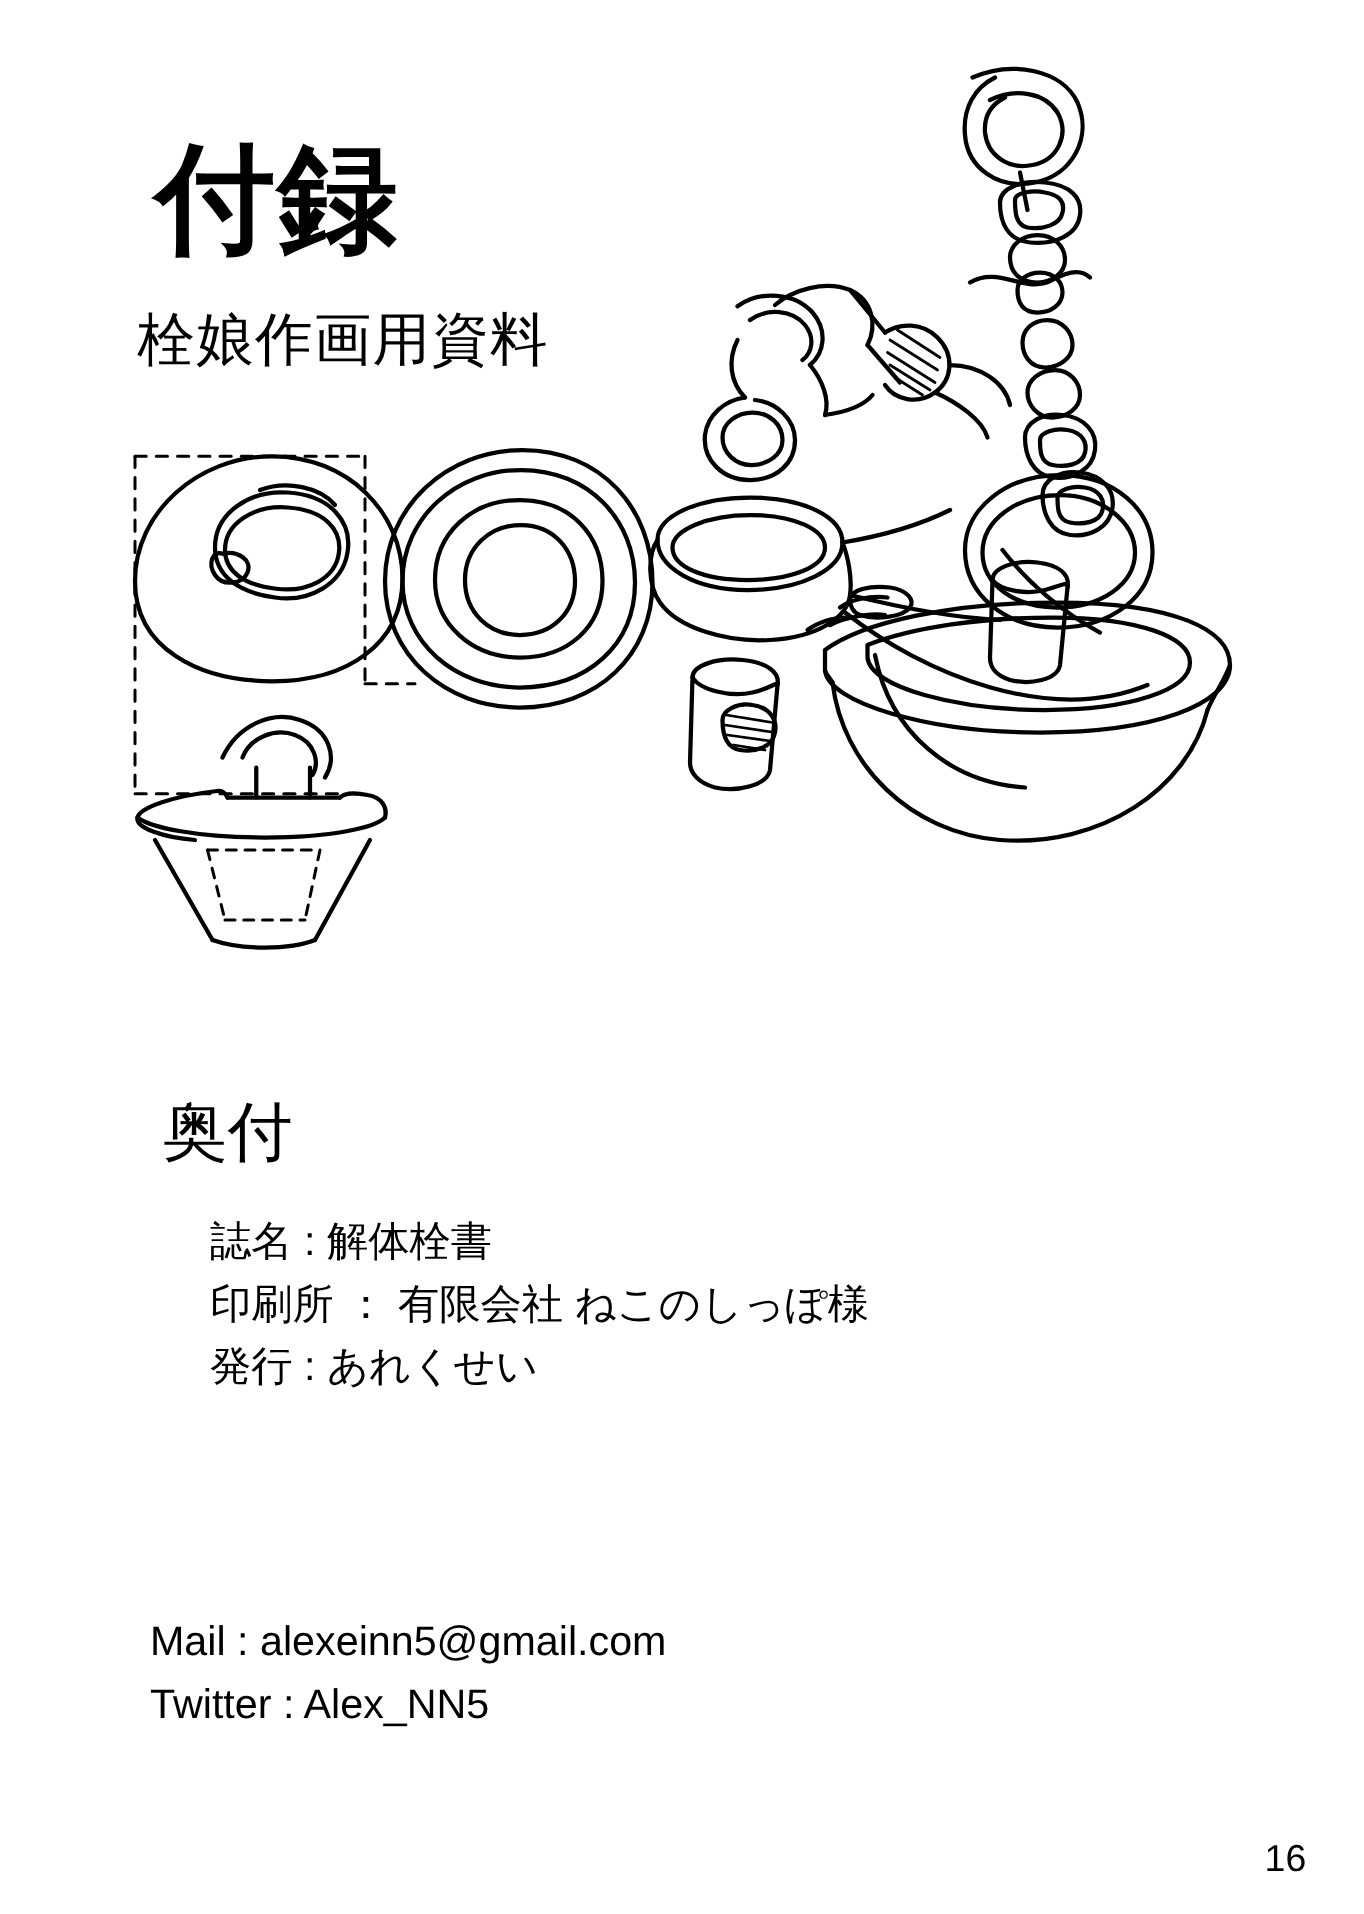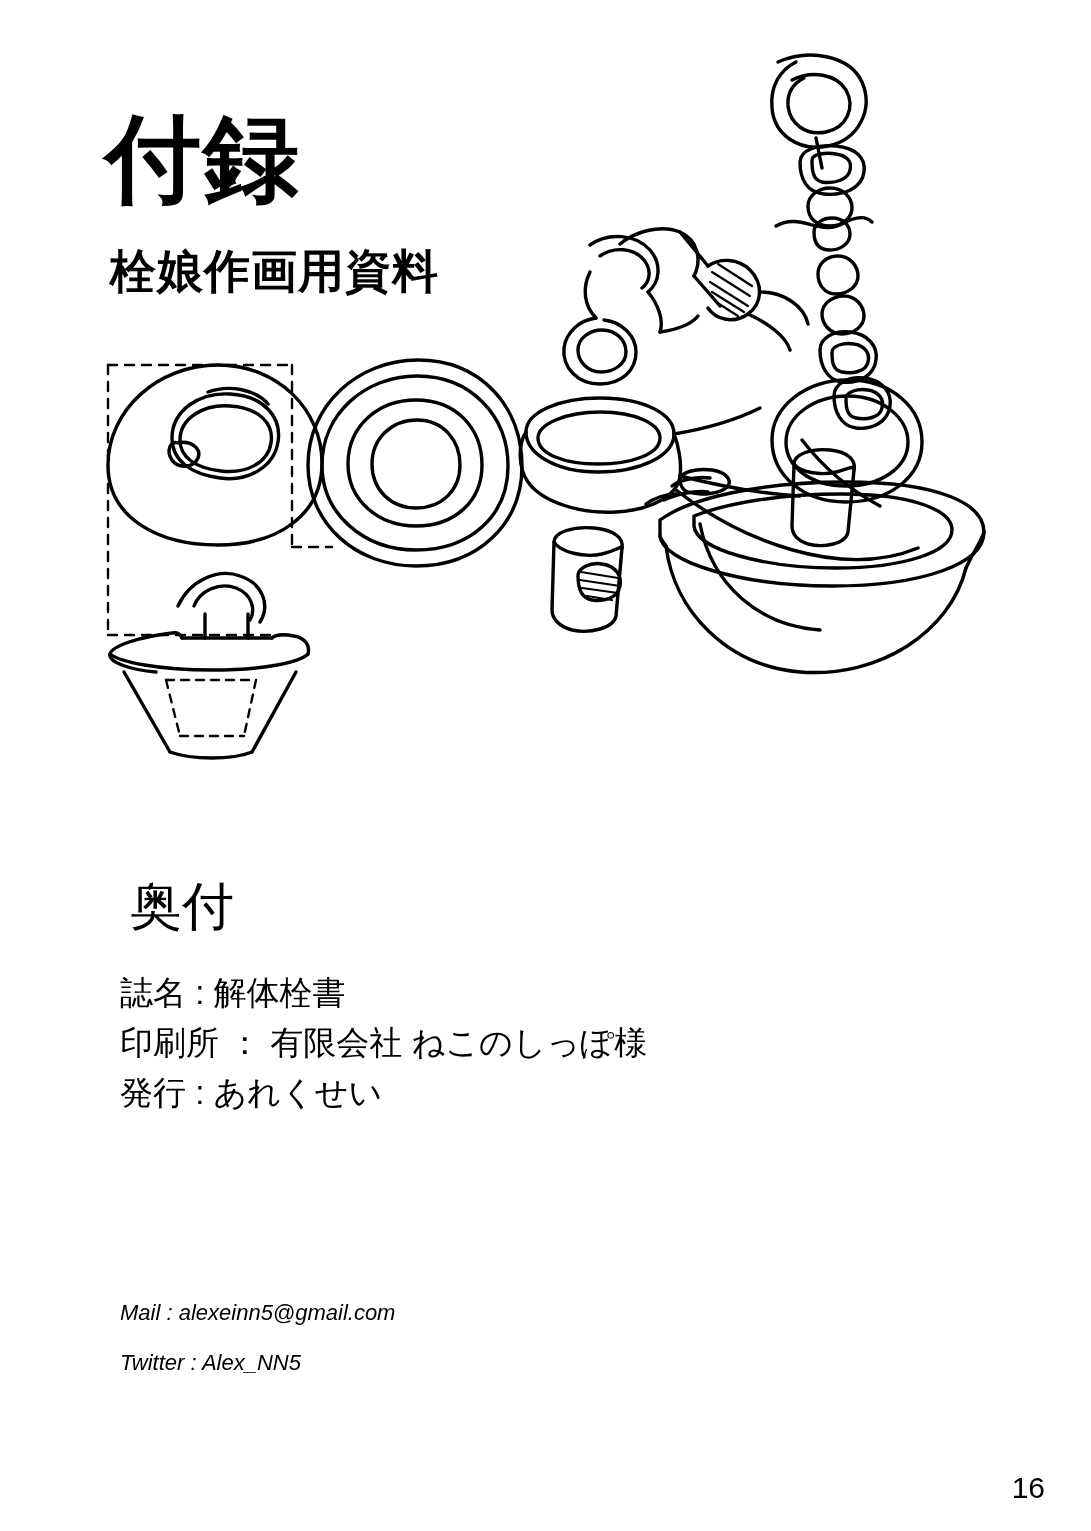--- a/index.html
+++ b/index.html
@@ -17,36 +17,35 @@
   }
 
   .page {
     position: absolute;
     inset: 0;
   }
 
   
   .appendix-title {
     position: absolute;
-    left: 105px;
+    left: 124px;
     top: 112px;
     font-size: 96px;
     line-height: 1;
     font-weight: 700;
     letter-spacing: 2px;
     white-space: nowrap;
-    font-family: Liberation Serif, serif;
   }
   .appendix-subtitle {
     position: absolute;
     left: 110px;
     top: 248px;
     font-size: 46px;
     line-height: 1;
-    font-weight: 700;
+    font-weight: 400;
     letter-spacing: 1px;
     white-space: nowrap;
   }
 
   
   .illustration {
     position: absolute;
     left: 60px;
     top: 20px;
     width: 980px;
@@ -68,33 +67,33 @@
     position: absolute;
     left: 120px;
     top: 968px;
     width: 800px;
   }
   .colophon-list .line {
     font-size: 33px;
     line-height: 50px;
     white-space: nowrap;
     font-weight: 400;
+    margin-left: 48px;
   }
   .contact-list {
     position: absolute;
     left: 120px;
     top: 1288px;
     width: 800px;
   }
   .contact-list .line {
-    font-size: 22px;
+    font-size: 33px;
     line-height: 50px;
     white-space: nowrap;
     font-weight: 400;
-    font-style: italic;
   }
 
   .page-number {
     position: absolute;
     right: 46px;
     bottom: 28px;
     font-size: 30px;
     line-height: 1;
   }
 </style>

